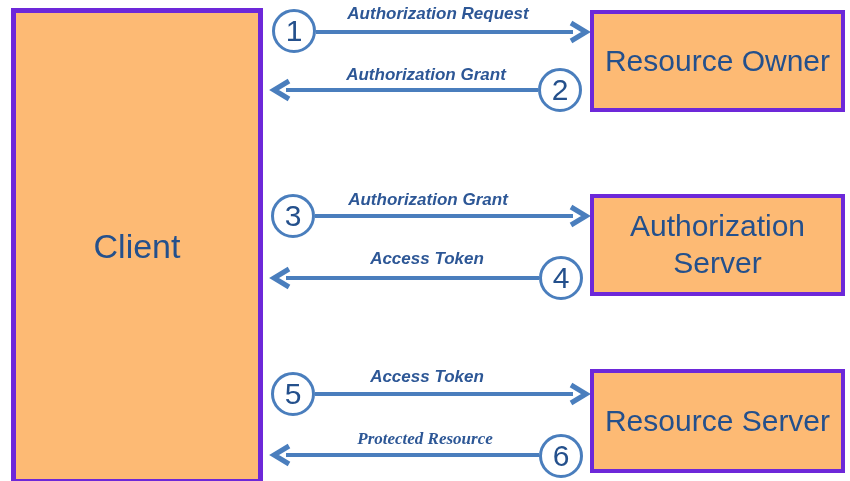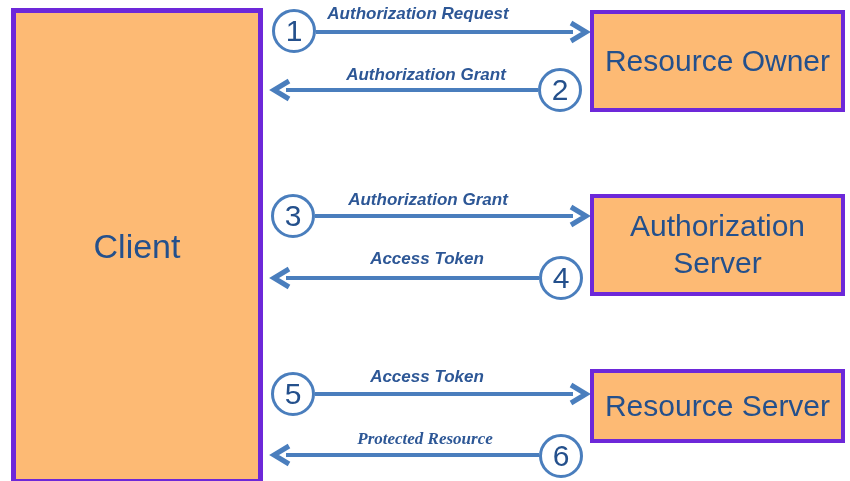--- a/index.html
+++ b/index.html
@@ -44,21 +44,21 @@
   .entity-box {
     left: 590px;
     width: 255px;
     height: 102px;
     font-size: 30px;
     line-height: 1.22;
     padding: 0 8px;
   }
   .entity-resource-owner { top: 10px; }
   .entity-authorization-server { top: 194px; }
-  .entity-resource-server { top: 369px; height: 74px; }
+  .entity-resource-server { top: 369px; height: 104px; }
   .step-circle {
     position: absolute;
     box-sizing: border-box;
     width: 44px;
     height: 44px;
     border-radius: 50%;
     border: 3px solid #4a7ebd;
     background: #ffffff;
     display: flex;
     align-items: center;
@@ -133,20 +133,20 @@
     <span>Resource Server</span>
   </div>
 
   <div class="step-circle" style="left:272px; top:9px;">1</div>
   <div class="step-circle" style="left:538px; top:68px;">2</div>
   <div class="step-circle" style="left:271px; top:194px;">3</div>
   <div class="step-circle" style="left:539px; top:256px;">4</div>
   <div class="step-circle" style="left:271px; top:372px;">5</div>
   <div class="step-circle" style="left:539px; top:434px;">6</div>
 
-  <div class="flow-label" style="left:268px; top:3px;">Authorization Request</div>
+  <div class="flow-label" style="left:288px; top:3px;">Authorization Request</div>
   <div class="flow-label" style="left:276px; top:64px;">Authorization Grant</div>
   <div class="flow-label" style="left:278px; top:189px;">Authorization Grant</div>
   <div class="flow-label" style="left:277px; top:248px;">Access Token</div>
   <div class="flow-label" style="left:277px; top:366px;">Access Token</div>
   <div class="flow-label" style="left:275px; top:428px;font-family:Liberation Serif, serif;">Protected Resource</div>
 
 </div>
 
 </body></html>

